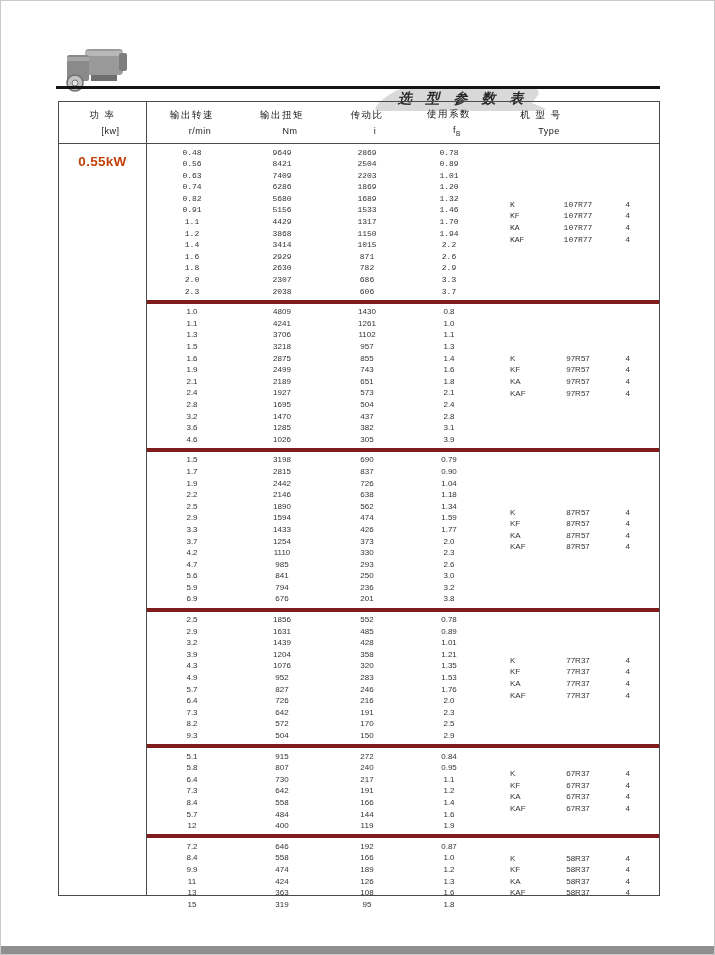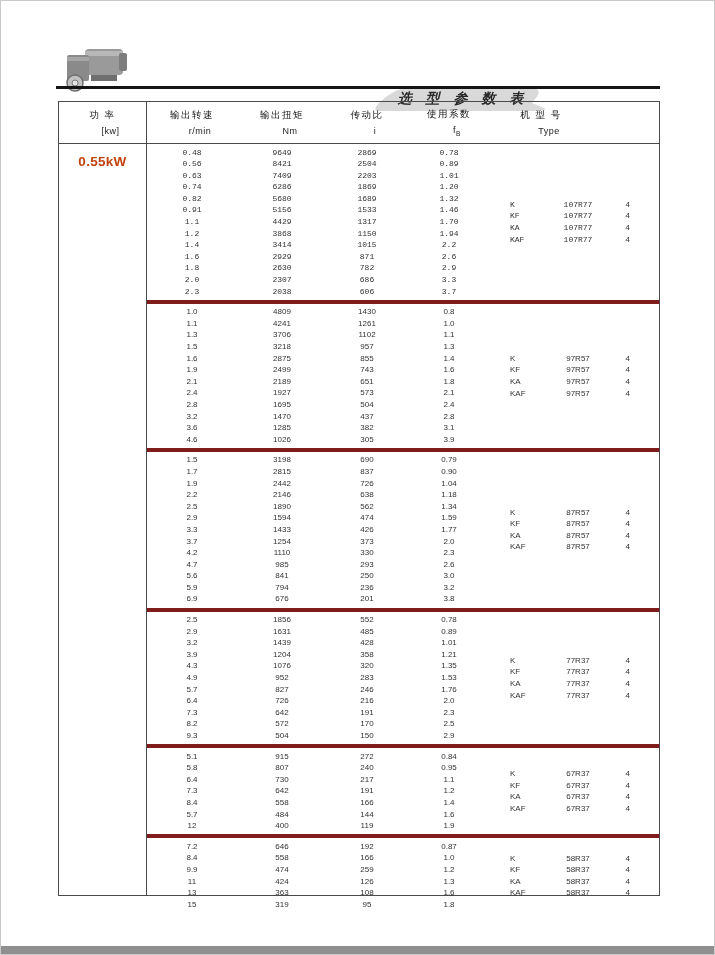--- a/index.html
+++ b/index.html
@@ -579,21 +579,21 @@
           </div>
           <div class="drow">
             <span class="cell">8.4</span>
             <span class="cell">558</span>
             <span class="cell">166</span>
             <span class="cell">1.0</span>
           </div>
           <div class="drow">
             <span class="cell">9.9</span>
             <span class="cell">474</span>
-            <span class="cell">259</span>
+            <span class="cell">189</span>
             <span class="cell">1.2</span>
           </div>
           <div class="drow">
             <span class="cell">11</span>
             <span class="cell">424</span>
             <span class="cell">126</span>
             <span class="cell">1.3</span>
           </div>
           <div class="drow">
             <span class="cell">13</span>

